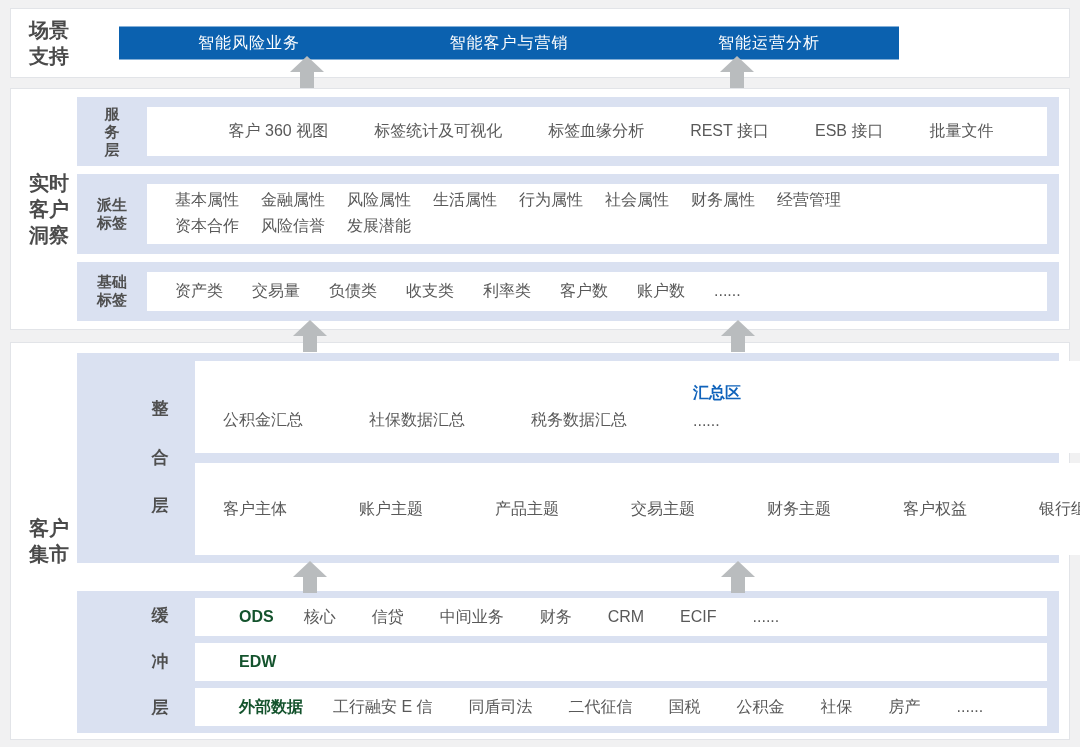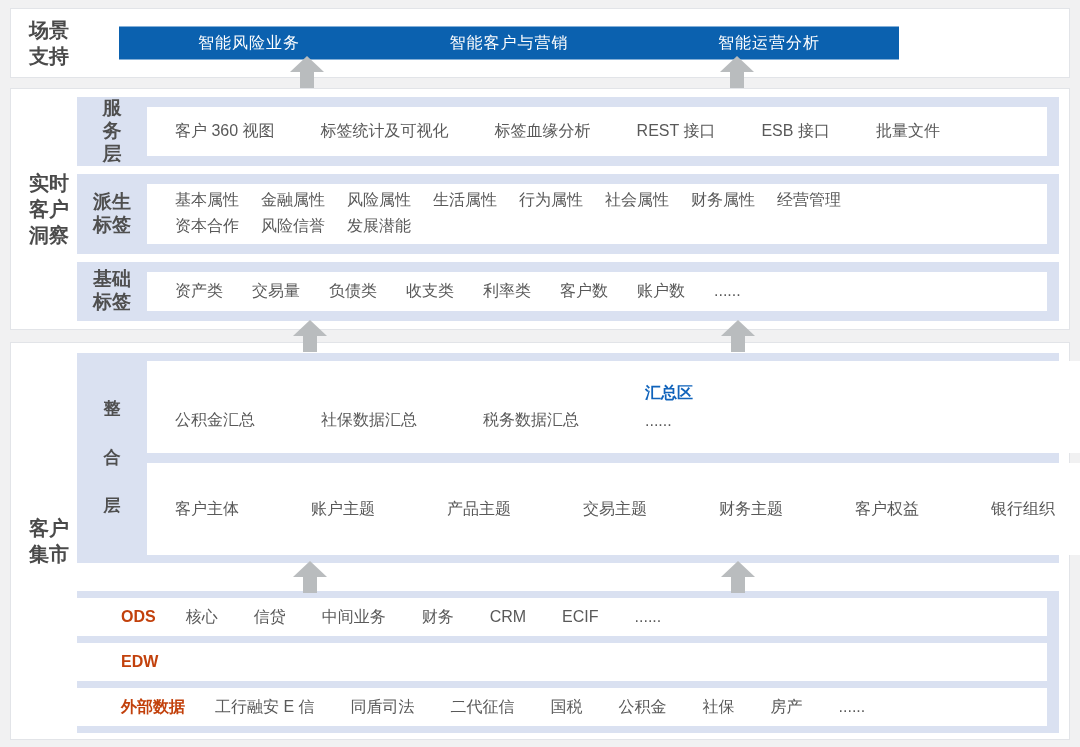--- a/index.html
+++ b/index.html
@@ -26,54 +26,54 @@
   .btn { width:267px; height:33px; background:#0b61af; color:#ffffff;
          font-size:16px; display:flex; align-items:center; justify-content:center;
          letter-spacing:1px; }
 
   
   .mid-rows { position:absolute; left:66px; top:8px; right:10px; bottom:8px;
               display:flex; flex-direction:column; gap:8px; }
   .lrow { background:#dae1f1; display:flex; align-items:stretch; }
   .lrow1 { height:70px; } .lrow2 { height:80px; } .lrow3 { height:60px; }
   .row-label { flex:0 0 70px; align-self:center; display:flex; justify-content:center; }
-  .row-label .t { font-weight:bold; font-size:19px; color:#4f4f4f; line-height:1.2;
+  .row-label .t { font-weight:bold; font-size:15px; color:#4f4f4f; line-height:1.2;
                   text-align:center; word-break:break-all; }
   .t.v1 { width:1.1em; } .t.v2 { width:2.2em; }
   .white-box { flex:1; background:#ffffff; margin:10px 12px 10px 0;
                display:flex; flex-direction:column; justify-content:center; gap:5px; }
   .line { display:flex; align-items:center; padding-left:28px; }
   .it { font-size:16px; color:#595959; white-space:nowrap; }
 
-  .g-svc   { gap:46px; }
+  .g-svc   { gap:46px;justify-content:center; }
   .g-der   { gap:22px; }
   .g-basic { gap:29px; }
   .g-sum   { gap:66px; }
   .g-det   { gap:72px; }
   .g-det2  { gap:40px; }
   .g-buf   { gap:36px; }
 
   
   .integration-group { position:absolute; left:66px; top:10px; right:10px; height:210px;
                        background:#dae1f1; display:flex; }
-  .grp-label { flex:0 0 70px; display:flex; align-items:center; justify-content:center; }
+  .grp-label { flex:0 0 70px; display:flex; align-items:center; justify-content:center;margin-left:48px; }
   .grp-label .t { font-weight:bold; font-size:17px; color:#4f4f4f;
                   width:1.1em; word-break:break-all; text-align:center; }
   .lh-int { line-height:2.85; }
   .lh-buf { line-height:2.7; }
   .zones { flex:1; margin:8px 12px 8px 0; display:flex; flex-direction:column; gap:10px; }
   .zone { flex:1; background:#ffffff; display:flex; flex-direction:column;
           justify-content:center; gap:6px; padding:6px 0; }
   .zone-title { text-align:center; font-weight:bold; font-size:16px; color:#1063bb; }
 
   .buffer-group { position:absolute; left:66px; top:248px; right:10px; height:142px;
                   background:#dae1f1; display:flex; }
   .buf-rows { flex:1; margin:7px 12px 7px 0; display:flex; flex-direction:column; gap:7px; }
   .buf-row { flex:1; background:#ffffff; display:flex; align-items:center; padding-left:44px; }
-  .buf-prefix { font-weight:bold; color:#c2410c; font-size:16px; margin-right:30px; white-space:nowrap; }
+  .buf-prefix { font-weight:bold; color:#14532d; font-size:16px; margin-right:30px; white-space:nowrap; }
 
   
   .arrow { position:absolute; width:34px; z-index:4; }
   .arrow .head { width:0; height:0; border-left:17px solid transparent;
                  border-right:17px solid transparent; border-bottom:16px solid #b9bcbe; }
   .arrow .stem { width:14px; height:16px; background:#b9bcbe; margin:0 auto; }
   .a1 { left:290px; top:56px; }  .a2 { left:720px; top:56px; }
   .b1 { left:293px; top:320px; } .b2 { left:721px; top:320px; }
   .c1 { left:293px; top:561px; } .c2 { left:721px; top:561px; }
 </style>
@@ -206,20 +206,23 @@
               <span class="it">财务主题</span>
               <span class="it">客户权益</span>
               <span class="it">银行组织</span>
               <span class="it">公共主题</span>
             </div>
         </div>
       </div>
     </div>
 
     <div class="buffer-group">
+      <div class="grp-label">
+        <span class="t lh-buf">缓冲层</span>
+      </div>
       <div class="buf-rows">
         <div class="buf-row">
           <span class="buf-prefix">ODS</span>
           <span class="line g-buf" style="padding-left:0">
               <span class="it">核心</span>
               <span class="it">信贷</span>
               <span class="it">中间业务</span>
               <span class="it">财务</span>
               <span class="it">CRM</span>
               <span class="it">ECIF</span>

